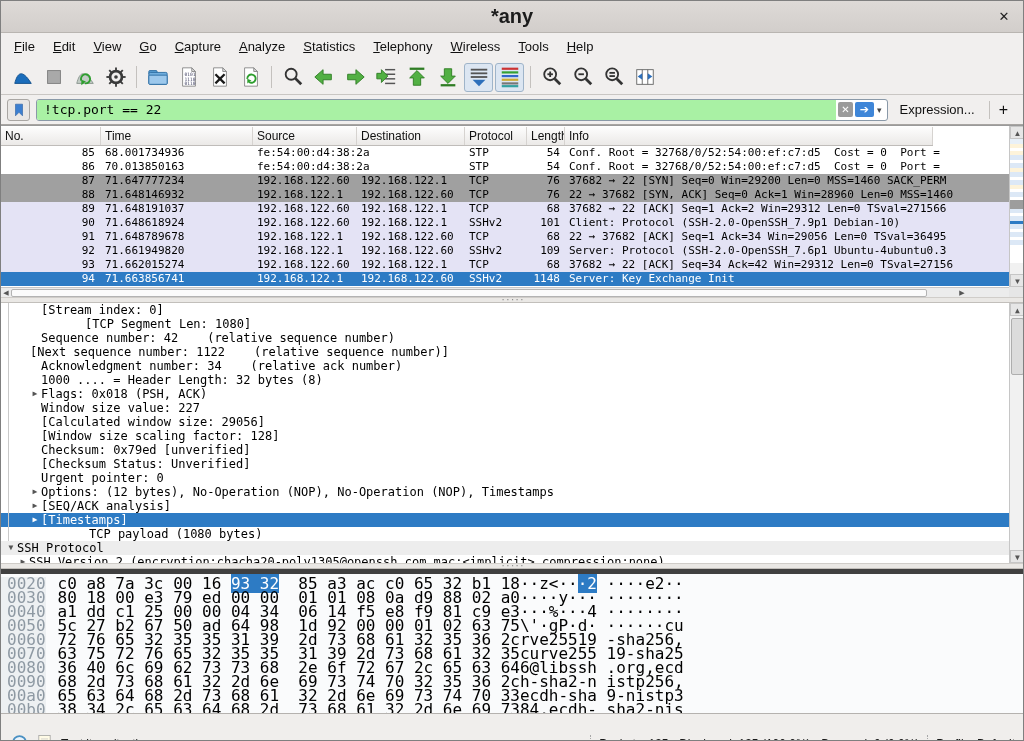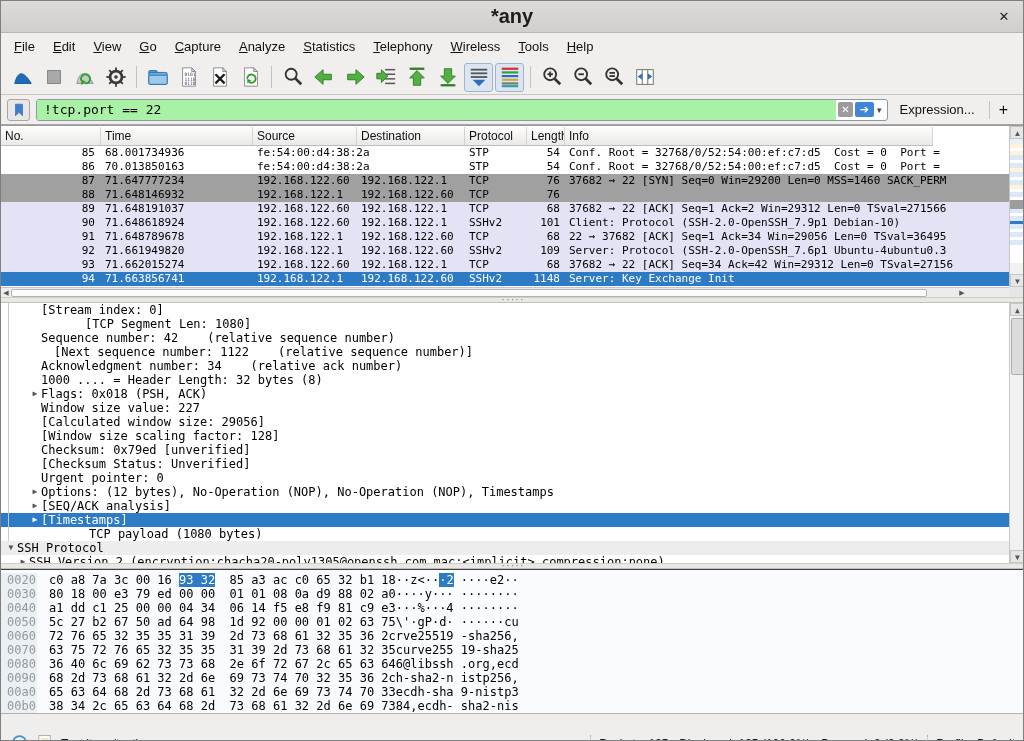--- a/index.html
+++ b/index.html
@@ -72,21 +72,21 @@
   .dline { height:14px; line-height:14px; display:flex; white-space:pre; width:1008px; }
   .dline .arr { width:12px; flex:0 0 12px; font-size:8px; color:#555; text-align:center; }
   .dline.sel { background:#2d7bc4; color:#fff; }
   .dline.sel .arr { color:#fff; }
   .dline.band { background:#ededed; }
   .dvs { position:absolute; right:0; top:0; width:16px; height:260px; background:#f1f1f1; border-left:1px solid #c6c6c6; }
   .dvs .sarr.dn { position:absolute; bottom:0; left:0; right:0; }
   .dthumb { position:absolute; top:15px; left:1px; width:13px; height:57px; background:#dcdcdc; border:1px solid #aeaeae; border-radius:2px; }
 
   
-  .hexpane { position:absolute; top:568px; left:0; width:1024px; height:144px; background:#fafbfc; border-top:1px solid #404040; overflow:hidden; font-family:"DejaVu Sans Mono", monospace; font-size:12px; padding-top:3px; }
+  .hexpane { position:absolute; top:568px; left:0; width:1024px; height:144px; background:#fafbfc; border-top:5px solid #404040; overflow:hidden; font-family:"DejaVu Sans Mono", monospace; font-size:16px; padding-top:3px; }
   .hrow { height:14px; line-height:14px; white-space:pre; display:flex; }
   .hoff { flex:0 0 36px; padding-left:6px; color:#8e99a3; background:#edf0f2; margin-right:12px; }
   .hhex { flex:0 0 332px; }
   .hl { background:#2d7bc4; color:#fff; }
 
   
   .status { position:absolute; top:712px; left:0; width:1024px; height:38px; background:#f0eeec; border-top:1px solid #b5b2af; display:flex; align-items:flex-end; font-size:12px; color:#1a1a1a; padding:0 10px; gap:8px; }
   .sic { width:17px; height:17px; }
   .sspring { flex:1; }
   .ssep { width:1px; height:16px; border-left:1px dotted #a8a8a8; }
@@ -306,21 +306,21 @@
         <div class="hc">Source</div>
         <div class="hc">Destination</div>
         <div class="hc">Protocol</div>
         <div class="hc">Length</div>
         <div class="hc">Info</div>
       </div>
     <div class="plrows">
         <div class="prow plgrid plain"><div class="c-no">85</div><div class="c-t">68.001734936</div><div class="c-src">fe:54:00:d4:38:2a</div><div class="c-dst"></div><div class="c-pr">STP</div><div class="c-len">54</div><div class="c-inf">Conf. Root = 32768/0/52:54:00:ef:c7:d5  Cost = 0  Port = </div></div>
         <div class="prow plgrid plain"><div class="c-no">86</div><div class="c-t">70.013850163</div><div class="c-src">fe:54:00:d4:38:2a</div><div class="c-dst"></div><div class="c-pr">STP</div><div class="c-len">54</div><div class="c-inf">Conf. Root = 32768/0/52:54:00:ef:c7:d5  Cost = 0  Port = </div></div>
         <div class="prow plgrid gray"><div class="c-no">87</div><div class="c-t">71.647777234</div><div class="c-src">192.168.122.60</div><div class="c-dst">192.168.122.1</div><div class="c-pr">TCP</div><div class="c-len">76</div><div class="c-inf">37682 → 22 [SYN] Seq=0 Win=29200 Len=0 MSS=1460 SACK_PERM</div></div>
-        <div class="prow plgrid gray"><div class="c-no">88</div><div class="c-t">71.648146932</div><div class="c-src">192.168.122.1</div><div class="c-dst">192.168.122.60</div><div class="c-pr">TCP</div><div class="c-len">76</div></div>
+        <div class="prow plgrid gray"><div class="c-no">88</div><div class="c-t">71.648146932</div><div class="c-src">192.168.122.1</div><div class="c-dst">192.168.122.60</div><div class="c-pr">TCP</div><div class="c-len">76</div><div class="c-inf">22 → 37682 [SYN, ACK] Seq=0 Ack=1 Win=28960 Len=0 MSS=1460</div></div>
         <div class="prow plgrid lav"><div class="c-no">89</div><div class="c-t">71.648191037</div><div class="c-src">192.168.122.60</div><div class="c-dst">192.168.122.1</div><div class="c-pr">TCP</div><div class="c-len">68</div><div class="c-inf">37682 → 22 [ACK] Seq=1 Ack=2 Win=29312 Len=0 TSval=271566</div></div>
         <div class="prow plgrid lav"><div class="c-no">90</div><div class="c-t">71.648618924</div><div class="c-src">192.168.122.60</div><div class="c-dst">192.168.122.1</div><div class="c-pr">SSHv2</div><div class="c-len">101</div><div class="c-inf">Client: Protocol (SSH-2.0-OpenSSH_7.9p1 Debian-10)</div></div>
         <div class="prow plgrid lav"><div class="c-no">91</div><div class="c-t">71.648789678</div><div class="c-src">192.168.122.1</div><div class="c-dst">192.168.122.60</div><div class="c-pr">TCP</div><div class="c-len">68</div><div class="c-inf">22 → 37682 [ACK] Seq=1 Ack=34 Win=29056 Len=0 TSval=36495</div></div>
         <div class="prow plgrid lav"><div class="c-no">92</div><div class="c-t">71.661949820</div><div class="c-src">192.168.122.1</div><div class="c-dst">192.168.122.60</div><div class="c-pr">SSHv2</div><div class="c-len">109</div><div class="c-inf">Server: Protocol (SSH-2.0-OpenSSH_7.6p1 Ubuntu-4ubuntu0.3</div></div>
         <div class="prow plgrid lav"><div class="c-no">93</div><div class="c-t">71.662015274</div><div class="c-src">192.168.122.60</div><div class="c-dst">192.168.122.1</div><div class="c-pr">TCP</div><div class="c-len">68</div><div class="c-inf">37682 → 22 [ACK] Seq=34 Ack=42 Win=29312 Len=0 TSval=27156</div></div>
         <div class="prow plgrid sel"><div class="c-no">94</div><div class="c-t">71.663856741</div><div class="c-src">192.168.122.1</div><div class="c-dst">192.168.122.60</div><div class="c-pr">SSHv2</div><div class="c-len">1148</div><div class="c-inf">Server: Key Exchange Init</div></div>
       </div>
     <div class="plvs">
       <div class="sarr">▲</div>
       <div class="plmap">
@@ -364,21 +364,21 @@
   <div class="split" style="top:296px">
       <div class="dots">·····</div>
     </div>
 
   <div class="details">
     <div class="dguide"></div>
     <div id="dlines">
         <div class="dline" style="padding-left: 28px;"><span class="arr"></span><span>[Stream index: 0]</span></div>
         <div class="dline" style="padding-left: 28px; margin-left: 44px;"><span class="arr"></span><span>[TCP Segment Len: 1080]</span></div>
         <div class="dline" style="padding-left: 28px;"><span class="arr"></span><span>Sequence number: 42    (relative sequence number)</span></div>
-        <div class="dline" style="padding-left: 41px;"><span class="arr"></span><span>[Next sequence number: 1122    (relative sequence number)]</span></div>
+        <div class="dline" style="padding-left: 17px;"><span class="arr"></span><span>[Next sequence number: 1122    (relative sequence number)]</span></div>
         <div class="dline" style="padding-left: 28px;"><span class="arr"></span><span>Acknowledgment number: 34    (relative ack number)</span></div>
         <div class="dline" style="padding-left: 28px;"><span class="arr"></span><span>1000 .... = Header Length: 32 bytes (8)</span></div>
         <div class="dline" style="padding-left: 28px;"><span class="arr">▶</span><span>Flags: 0x018 (PSH, ACK)</span></div>
         <div class="dline" style="padding-left: 28px;"><span class="arr"></span><span>Window size value: 227</span></div>
         <div class="dline" style="padding-left: 28px;"><span class="arr"></span><span>[Calculated window size: 29056]</span></div>
         <div class="dline" style="padding-left: 28px;"><span class="arr"></span><span>[Window size scaling factor: 128]</span></div>
         <div class="dline" style="padding-left: 28px;"><span class="arr"></span><span>Checksum: 0x79ed [unverified]</span></div>
         <div class="dline" style="padding-left: 28px;"><span class="arr"></span><span>[Checksum Status: Unverified]</span></div>
         <div class="dline" style="padding-left: 28px;"><span class="arr"></span><span>Urgent pointer: 0</span></div>
         <div class="dline" style="padding-left: 28px;"><span class="arr">▶</span><span>Options: (12 bytes), No-Operation (NOP), No-Operation (NOP), Timestamps</span></div>

